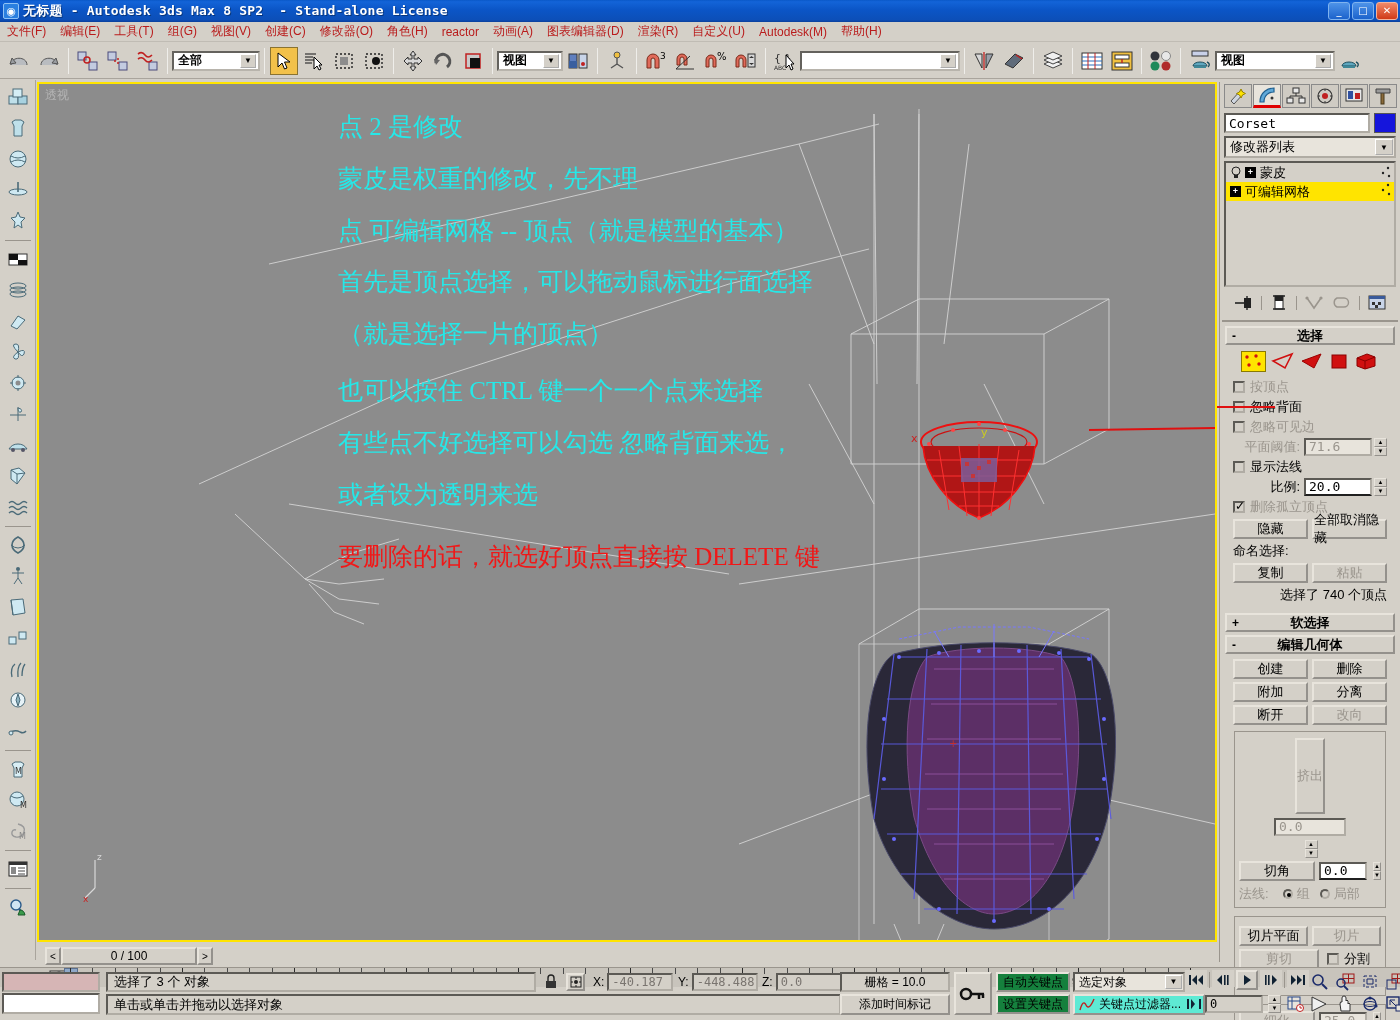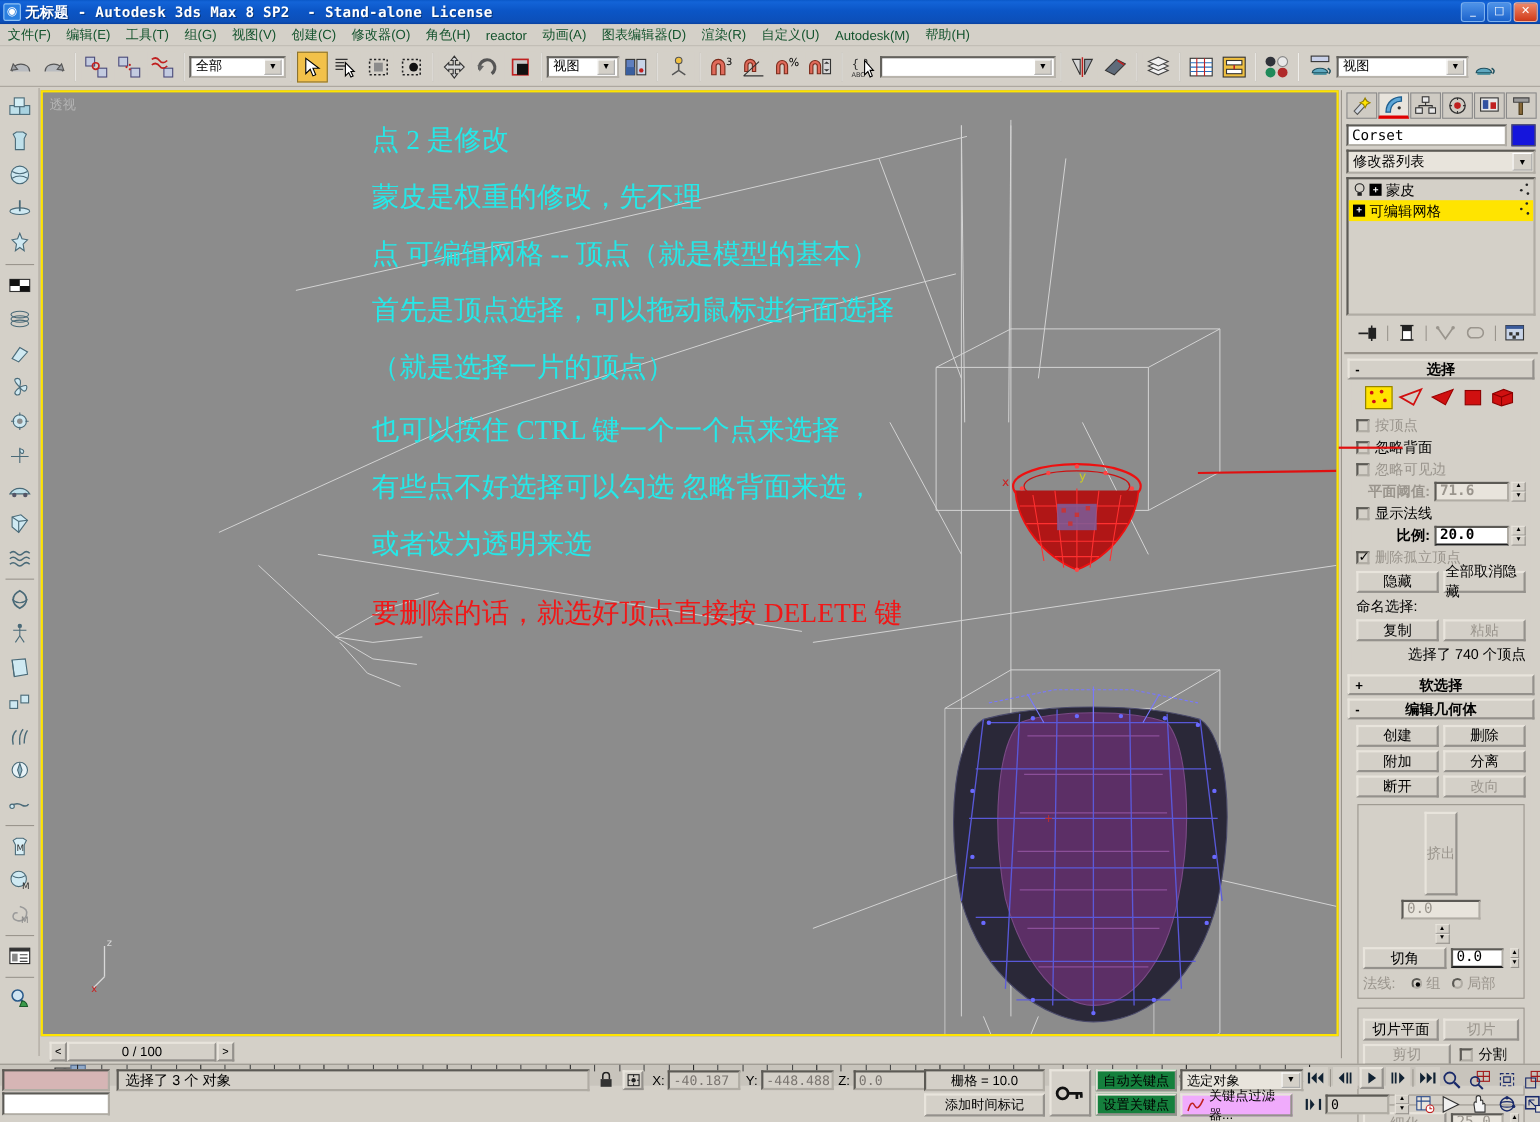--- a/index.html
+++ b/index.html
@@ -37,21 +37,21 @@
   }
   .tb-btn.close { background: linear-gradient(180deg,#f08a6a,#d03a18); border-color:#f4b49c; }
 
   
   .menubar {
     position:absolute; left:0; top:22px; width:1400px; height:20px;
     background:#d4d0c8; display:flex; align-items:center;
     border-bottom: 1px solid #c0bcb4;
   }
   .menubar .mi {
-    font-size: 12px; color:#14532d; padding: 1px 7px; white-space: nowrap;
+    font-size: 12px; color:#b91c1c; padding: 1px 7px; white-space: nowrap;
     font-family: "Liberation Sans", sans-serif;
   }
 
   
   .toolbar {
     position:absolute; left:0; top:43px; width:1400px; height:36px;
     background:#d4d0c8; display:flex; align-items:center; padding-left:4px;
     border-bottom:1px solid #a9a49c;
   }
   .tbtn {
@@ -59,20 +59,21 @@
     display:flex; align-items:center; justify-content:center;
     background:#d4d0c8;
   }
   .tbtn.active { background:#f2c14a; border:1px solid #8a7331; }
   .tsep { width:1px; height:26px; background:#9a958d; margin:0 4px;
           border-right:1px solid #efeeea; }
   .combo {
     height:20px; background:#fff; border:2px inset #b8b4ac;
     display:flex; align-items:center; font-size:12px; padding-left:4px;
     position:relative;
+    font-weight:bold;
   }
   .combo .caret {
     position:absolute; right:2px; top:1px; width:16px; height:14px;
     background:#d4d0c8; border:1px outset #fff;
     display:flex; align-items:center; justify-content:center; font-size:8px;
   }
 
   
   .lefttools {
     position:absolute; left:0; top:80px; width:36px; height:880px;
@@ -136,21 +137,21 @@
   }
   .rollup .sign { position:absolute; left:5px; font-size:12px; font-weight:bold; }
   .rollup .ttl { flex:1; text-align:center; font-size:13px; font-weight:bold; }
   .rbody { margin:0 9px; padding:3px 4px; background:#d4d0c8; }
   .subsel { display:flex; gap:5px; align-items:center; padding:3px 0 4px 8px; }
   .chk { display:flex; align-items:center; font-size:13px; margin:2px 0; }
   .chkbox { width:12px; height:12px; border:2px inset #b0aca4; background:#d4d0c8;
             margin-right:5px; display:inline-block; position:relative; }
   .chkbox.on::after { content:"\2713"; position:absolute; left:0px; top:-4px; font-size:12px; color:#000; }
   .dim { color:#9a958d; }
-  .spinrow { display:flex; align-items:center; justify-content:flex-end; margin:2px 0;font-weight:bold; }
+  .spinrow { display:flex; align-items:center; justify-content:flex-end; margin:2px 0; }
   .spinlabel { font-size:13px; margin-right:4px; }
   .numfield { width:68px; height:18px; background:#e8e4dc; border:2px inset #b0aca4;
               font-size:13px; padding-left:3px; line-height:14px;
               font-family:"DejaVu Sans Mono", monospace; }
   .numfield.on { background:#fff; border-bottom:2px solid #202020; }
   .spin { width:13px; height:18px; margin-left:2px; display:flex; flex-direction:column; }
   .spin i { flex:1; border:1px outset #e8e4dc; background:#d4d0c8; font-size:6px;
             text-align:center; line-height:7px; font-style:normal; }
   .btnrow { display:flex; gap:4px; margin:3px 0; }
   .gbtn { flex:1; height:20px; border:2px outset #e8e4dc; background:#d4d0c8;
@@ -214,22 +215,22 @@
             display:flex; align-items:center; justify-content:center; }
   .akbtn { position:absolute; width:74px; height:20px; background:#15803d;
            border:2px outset #e8e4dc; font-size:12px;
            display:flex; align-items:center; justify-content:center; }
   .selcombo { position:absolute; left:1073px; top:5px; width:112px; height:20px;
               background:#e8e4dc; border:2px inset #b0aca4; font-size:12px;
               padding-left:4px; line-height:16px; position:absolute; }
   .selcombo .caret { position:absolute; right:1px; top:1px; width:17px; height:14px;
                      background:#d4d0c8; border:1px outset #fff; display:flex;
                      align-items:center; justify-content:center; font-size:8px; }
-  .kfbtn { position:absolute; left:1073px; top:27px; width:102px; height:21px;
-           background:#f0abfc; border:2px outset #e8e4dc; font-size:12px;
+  .kfbtn { position:absolute; left:1073px; top:27px; width:132px; height:21px;
+           background:#5eead4; border:2px outset #e8e4dc; font-size:12px;
            display:flex; align-items:center; gap:4px; padding-left:4px; }
   .playrow { position:absolute; left:1185px; top:3px; display:flex; align-items:center; gap:2px; }
   .pbtn { width:22px; height:20px; background:#d4d0c8; border:1px solid #d4d0c8;
           display:flex; align-items:center; justify-content:center; font-size:9px; }
   .pbtn.box { border:2px outset #e8e4dc; }
   .navrow { position:absolute; display:flex; gap:1px; }
   .nbtn { width:24px; height:22px; display:flex; align-items:center; justify-content:center; }
   .framefield { width:58px; height:18px; background:#d4d0c8; border:2px inset #b0aca4;
                 font-size:12px; padding-left:3px; line-height:14px;
                 font-family:"DejaVu Sans Mono", monospace; }
@@ -1184,20 +1185,21 @@
         <div class="tick" style="left: 1075.2px;"></div>
         <div class="tick" style="left: 1097.6px;"></div>
       </div>
   </div>
 
   <div class="statusarea">
     <div class="mini-listener"></div>
     <div class="mini-listener2"></div>
 
     <div class="sb-prompt">选择了 3 个 对象</div>
+    <div class="sb-prompt2">单击或单击并拖动以选择对象</div>
 
     <div style="position:absolute;left:544px;top:7px;">
       <svg width="14" height="16" viewBox="0 0 14 16">
           <path d="M4 7 L4 4 a3 3 0 0 1 6 0 L10 7" fill="none" stroke="#222" stroke-width="1.4"></path>
           <rect x="2" y="7" width="10" height="7" fill="#333"></rect>
         </svg>
     </div>
     <div style="position:absolute;left:566px;top:6px;width:19px;height:18px;border:2px outset #e8e4dc;background:#d4d0c8;display:flex;align-items:center;justify-content:center;">
       <svg width="12" height="12" viewBox="0 0 12 12">
           <rect x="1" y="1" width="10" height="10" fill="none" stroke="#222"></rect>

